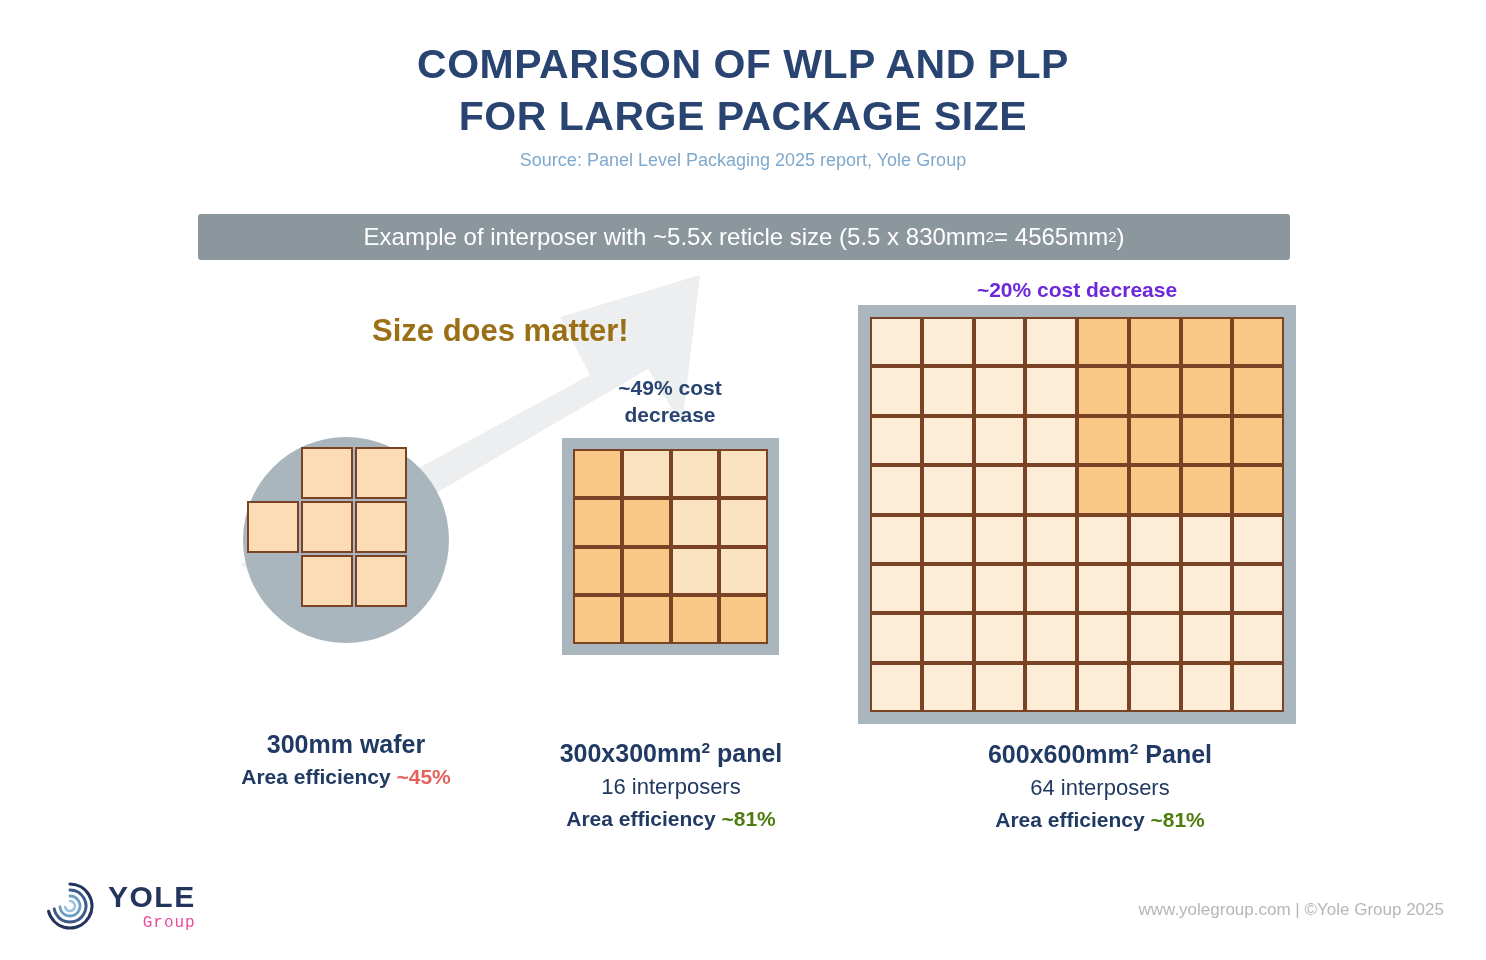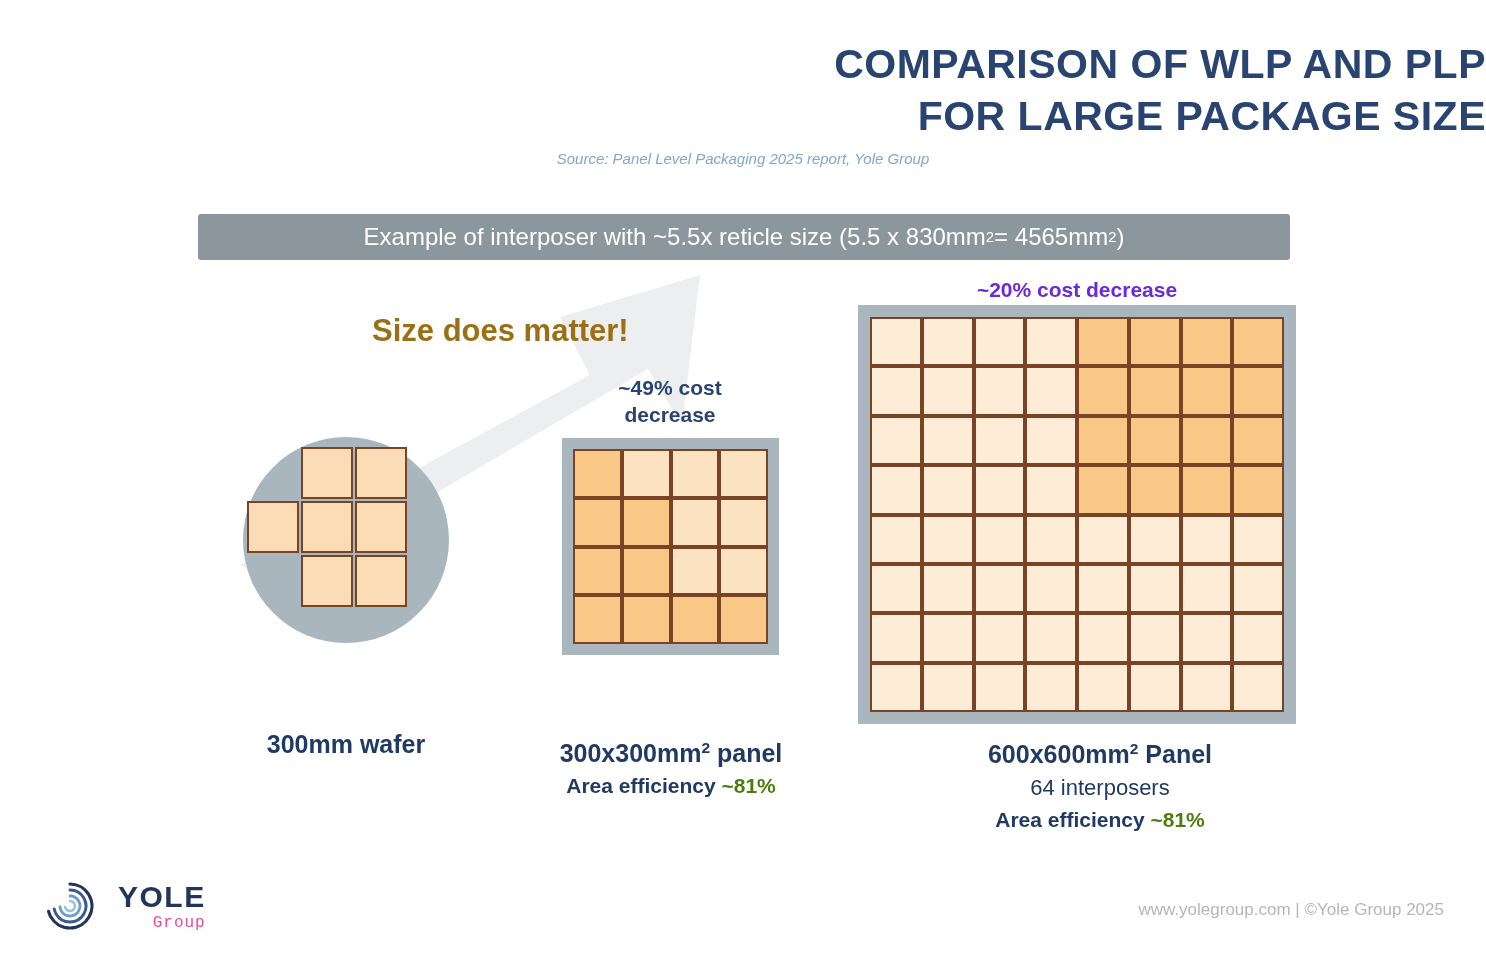--- a/index.html
+++ b/index.html
@@ -24,28 +24,26 @@
     width: 1486px;
     text-align: center;
   }
   .title-line {
     font-size: 41px;
     font-weight: bold;
     color: #2a4472;
     letter-spacing: 0.5px;
     line-height: 52px;
     text-transform: uppercase;
-    text-align: right;
   }
   #subtitle {
     margin-top: 8px;
-    font-size: 15px;
+    font-size: 18px;
     color: #7fa8cc;
     font-weight: normal;
-    font-style: italic;
   }
 
   
   #banner {
     position: absolute;
     top: 214px;
     left: 198px;
     width: 1092px;
     height: 46px;
     background: #8b969d;
@@ -180,21 +178,21 @@
 
   
   #footer-logo {
     position: absolute;
     left: 42px;
     top: 878px;
     display: flex;
     align-items: center;
     gap: 10px;
   }
-  #logo-text-wrap { line-height: 1; margin-left: 10px; }
+  #logo-text-wrap { line-height: 1; }
   #logo-yole {
     font-size: 30px;
     font-weight: bold;
     color: #23355c;
     letter-spacing: 1.5px;
   }
   #logo-group {
     font-size: 16px;
     color: #ec4899;
     letter-spacing: 1px;
@@ -333,24 +331,29 @@
       <div class="cell pale"></div>
       <div class="cell pale"></div>
       <div class="cell pale"></div>
       <div class="cell pale"></div>
       <div class="cell pale"></div>
     </div>
 </div>
 
 <div id="caption-wafer" class="caption">
   <div class="cap-title">300mm wafer</div>
+  <div class="cap-eff">
+    <span>Area efficiency</span>
+    <span class="eff-red">~45%</span>
+  </div>
 </div>
 
 <div id="caption-panel300" class="caption">
   <div class="cap-title"><span>300x300mm</span><sup>2</sup><span> panel</span></div>
+  <div class="cap-count">16 interposers</div>
   <div class="cap-eff">
     <span>Area efficiency</span>
     <span class="eff-green">~81%</span>
   </div>
 </div>
 
 <div id="caption-panel600" class="caption">
   <div class="cap-title"><span>600x600mm</span><sup>2</sup><span> Panel</span></div>
   <div class="cap-count">64 interposers</div>
   <div class="cap-eff">

